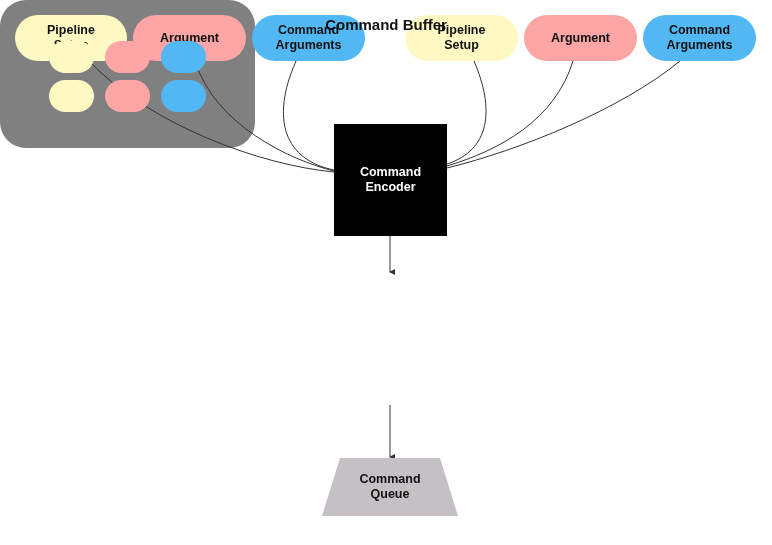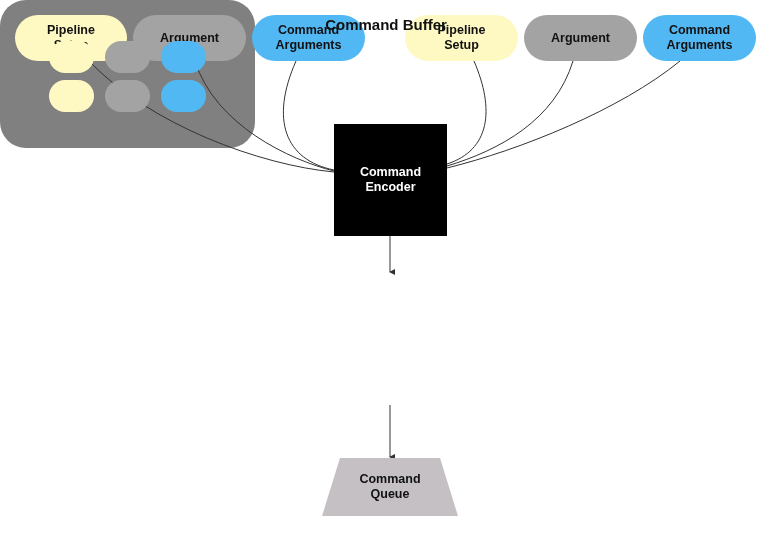--- a/index.html
+++ b/index.html
@@ -2,21 +2,21 @@
 <html><head>
 <meta charset="utf-8">
 <style>
   html, body { margin:0; padding:0; background:#ffffff; }
   body { width:772px; height:545px; position:relative; overflow:hidden;
          font-family:"Liberation Sans", "DejaVu Sans", sans-serif; }
   .node { position:absolute; display:flex; align-items:center; justify-content:center;
           text-align:center; font-weight:bold; font-size:12.5px; line-height:15px; color:#111; box-sizing:border-box; }
   .pill { border-radius:24px; height:46px; }
   .teal { background:#fef9c3; }
-  .orange { background:#a3a3a3; }
+  .orange { background:#fca5a5; }
   .blue { background:#52b8f3; }
   #encoder { left:334px; top:124px; width:113px; height:112px; background:#000; color:#fff; }
   #buffer { left:263px; top:273px; width:255px; height:148px; background:#808080; border-radius:26px; }
   #buffer-title { position:absolute; left:0; right:0; top:16px; text-align:center; font-weight:bold; font-size:15px; color:#111; }
   .mini { position:absolute; width:45px; height:32px; border-radius:16px; }
   #queue-shape { position:absolute; left:322px; top:458px; width:136px; height:58px; }
   #queue-label { left:322px; top:458px; width:136px; height:58px; }
   svg#links { position:absolute; left:0; top:0; }
   .ws { white-space:pre-line; }
 </style>

